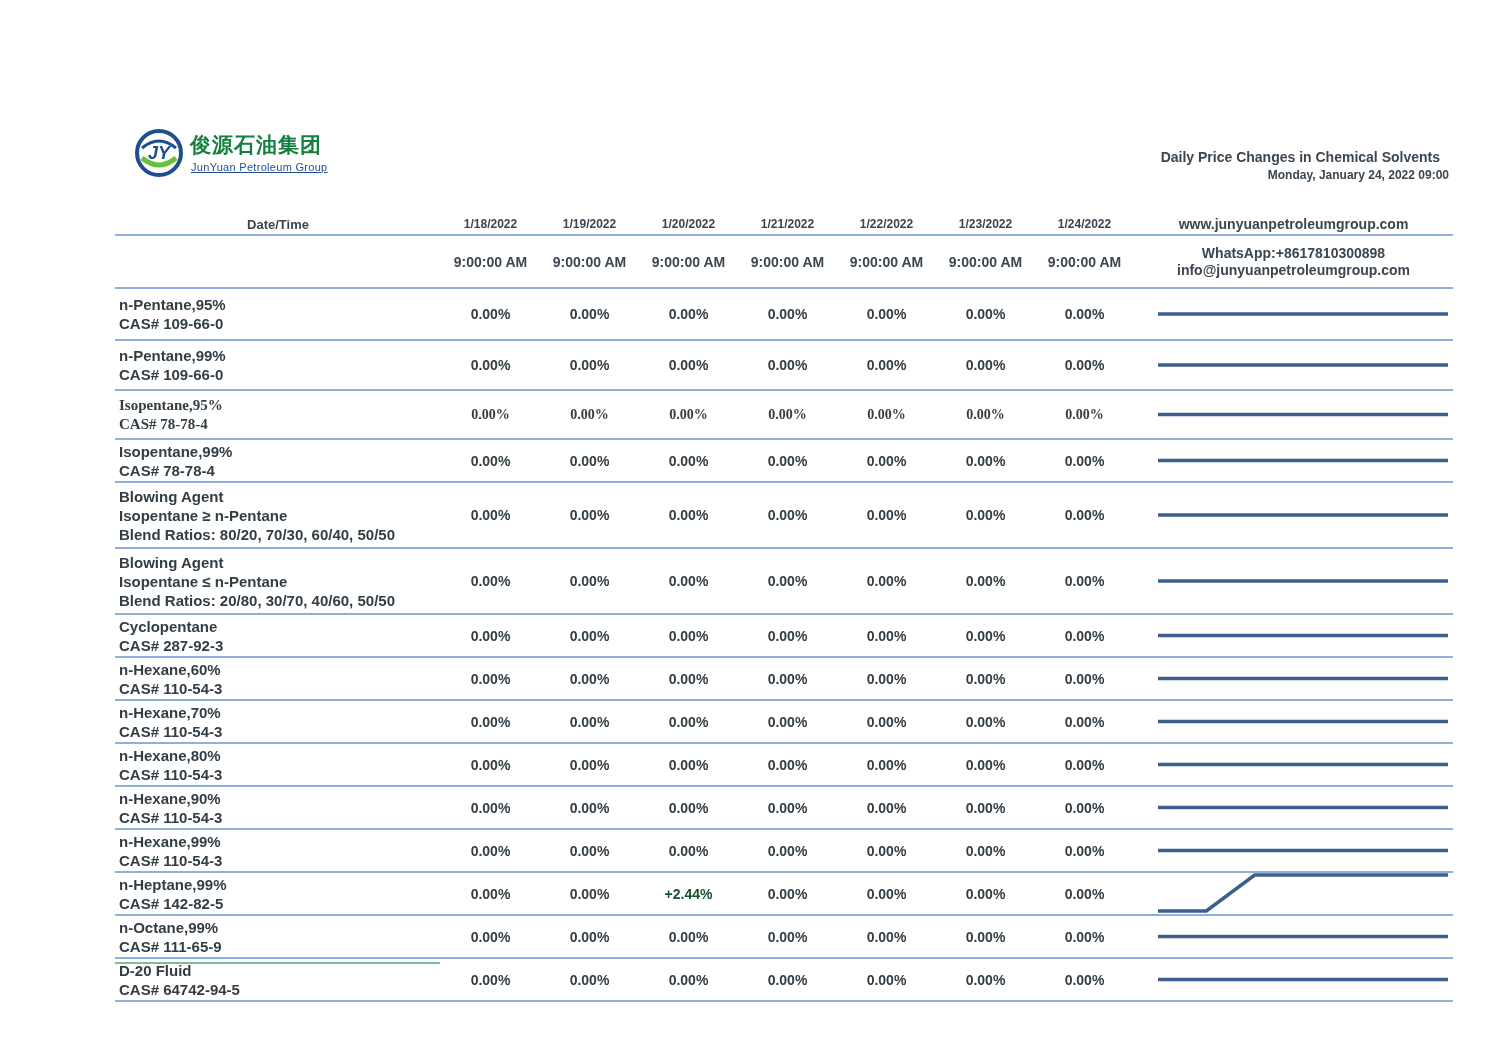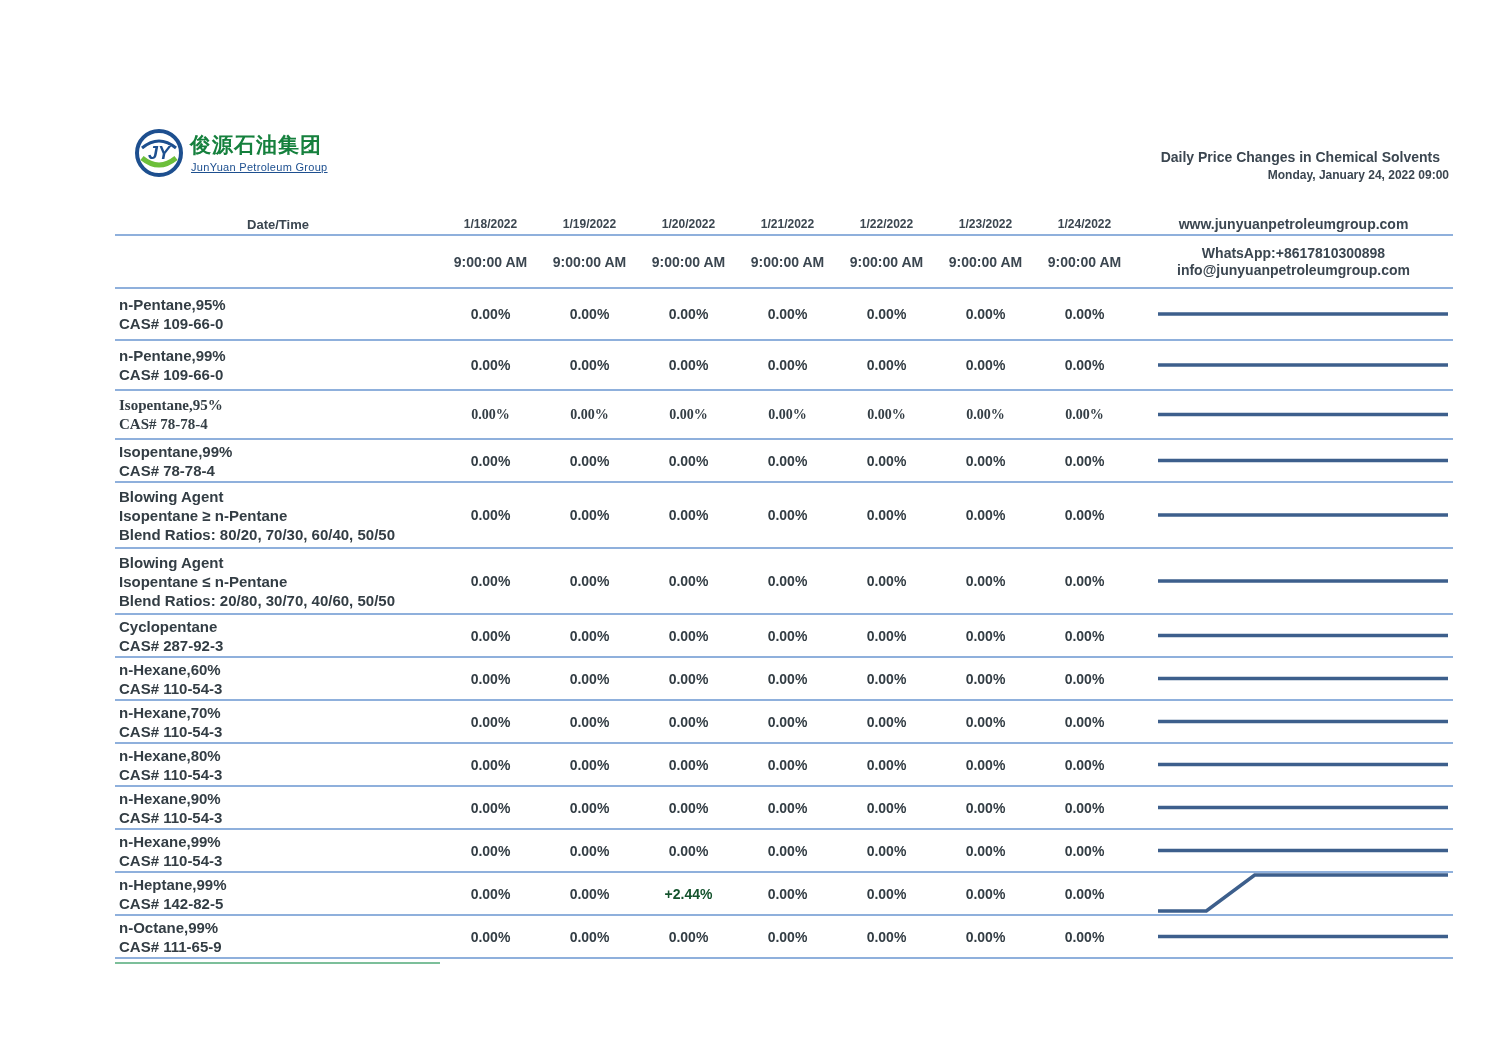--- a/index.html
+++ b/index.html
@@ -336,15 +336,33 @@
         <td class="val">0.00%</td>
         <td class="val">0.00%</td>
         <td class="val">0.00%</td>
         <td class="val">0.00%</td>
         <td class="spark">
           <svg class="sparkline" viewBox="0 0 319 41" preserveAspectRatio="none" style="height:41px">
             <polyline points="24,20.5 72.33333333333334,20.5 120.66666666666667,20.5 169,20.5 217.33333333333334,20.5 265.66666666666663,20.5 314,20.5" fill="none" stroke="#3d5f8c" stroke-width="3.5"></polyline>
           </svg>
         </td>
       </tr>
+      <tr class="prod" style="height: 41px;">
+        <td class="name">
+          <div>D-20 Fluid</div>
+          <div>CAS# 64742-94-5</div>
+        </td>
+        <td class="val">0.00%</td>
+        <td class="val">0.00%</td>
+        <td class="val">0.00%</td>
+        <td class="val">0.00%</td>
+        <td class="val">0.00%</td>
+        <td class="val">0.00%</td>
+        <td class="val">0.00%</td>
+        <td class="spark">
+          <svg class="sparkline" viewBox="0 0 319 41" preserveAspectRatio="none" style="height:41px">
+            <polyline points="24,20.5 72.33333333333334,20.5 120.66666666666667,20.5 169,20.5 217.33333333333334,20.5 265.66666666666663,20.5 314,20.5" fill="none" stroke="#3d5f8c" stroke-width="3.5"></polyline>
+          </svg>
+        </td>
+      </tr>
     </tbody>
 </table>
 <div class="green-bar"></div>
 
 </body></html>

